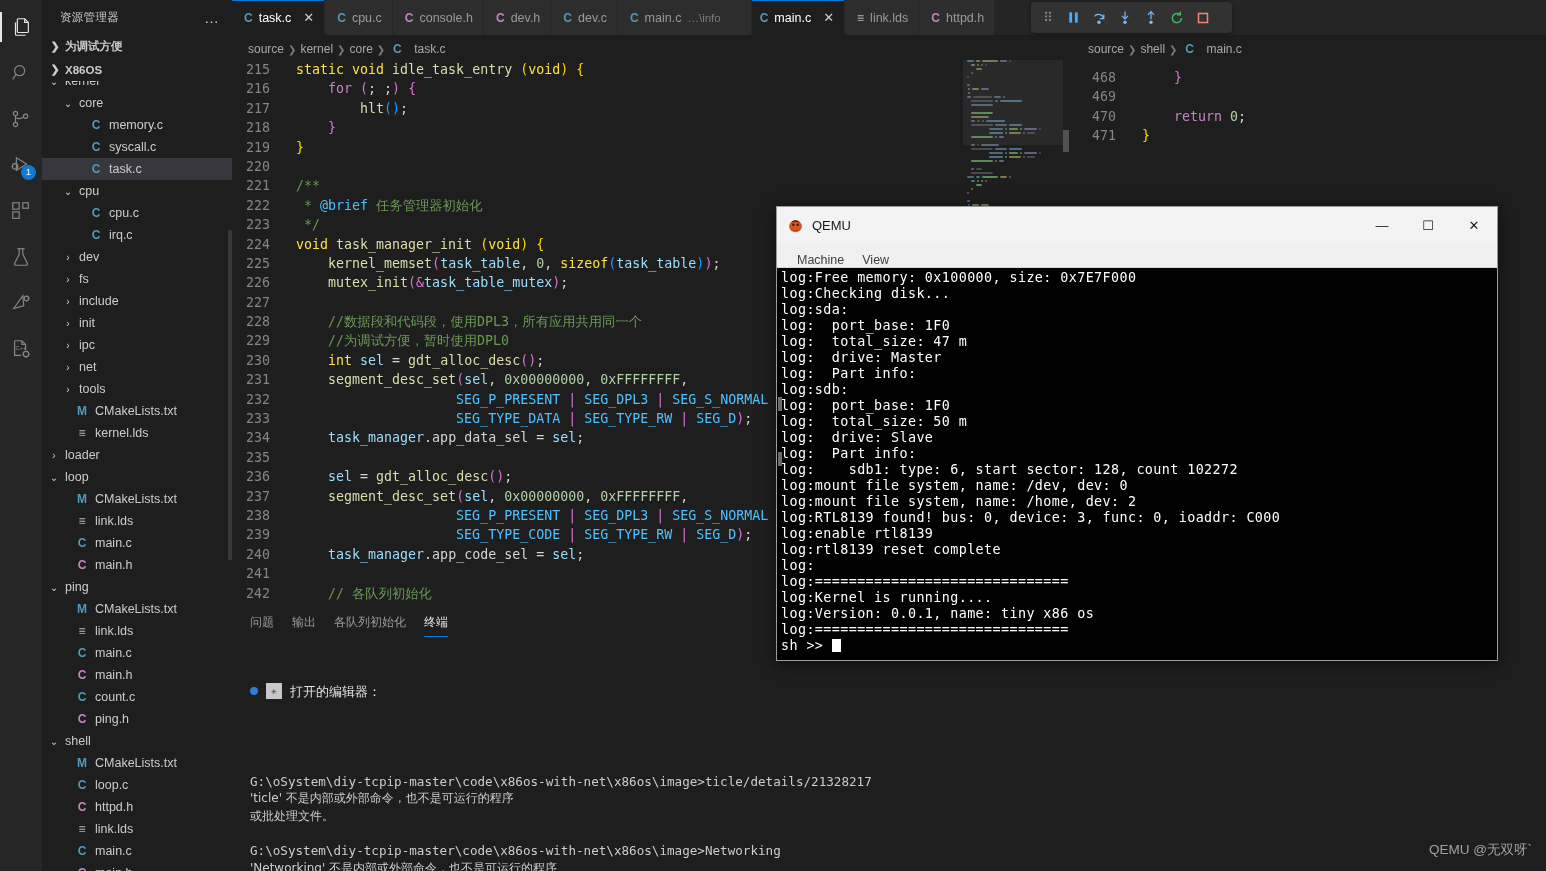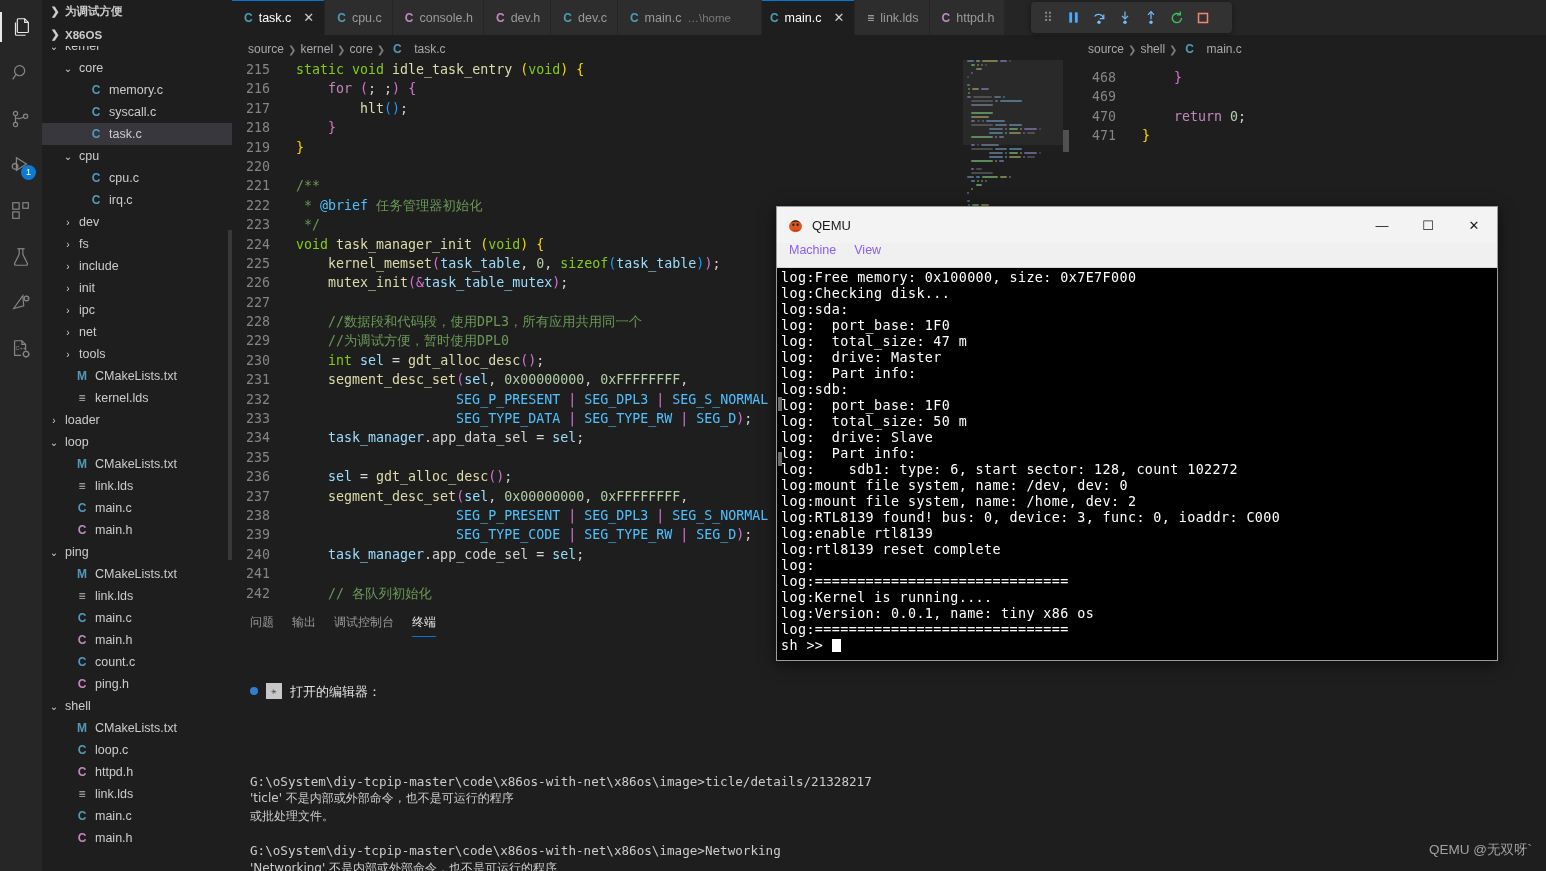--- a/index.html
+++ b/index.html
@@ -96,21 +96,21 @@
   .bc-sep { color: #7c7c7c; font-size: 10px; }
 
   
   .editor-left { position: absolute; left: 232px; top: 60px; width: 840px; height: 545px; background: #1e1e1e; overflow: hidden; }
   .editor-right { position: absolute; left: 1072px; top: 60px; right: 0; bottom: 0; background: #1e1e1e; overflow: hidden; }
   .codearea { font-family: "DejaVu Sans Mono", monospace; font-size: 13.3px; line-height: 19.4px; white-space: pre; }
   .cline { display: flex; height: 19.4px; }
   .lnum { width: 56px; text-align: right; padding-right: 18px; color: #858585; flex: 0 0 56px; }
   .ctext { color: #d4d4d4; position: relative; padding-left: 8px; }
   .k-ctrl  { color: #c586c0; }
-  .k-kw    { color: #84cc16; margin-top: 20px; }
+  .k-kw    { color: #fde047; margin-top: 20px; }
   .k-fn    { color: #dcdcaa; }
   .k-var   { color: #9cdcfe; }
   .k-num   { color: #b5cea8; }
   .k-cmt   { color: #6a9955; }
   .k-mac   { color: #4fc1ff; }
   .k-br1   { color: #ffd700; }
   .k-br2   { color: #da70d6; }
   .k-br3   { color: #179fff; }
   .k-cnst  { color: #4fc1ff; }
 
@@ -143,22 +143,22 @@
     background: #000; border: 1px solid #9a9a9a; box-shadow: 0 3px 14px rgba(0,0,0,.6); z-index: 30;
   }
   .qemu-title {
     height: 36px; background: #f3f3f3; display: flex; align-items: center; padding-left: 10px;
     color: #1a1a1a; font-size: 13px; gap: 8px;
   }
   .qemu-logo { width: 17px; height: 17px; }
   .qemu-wbtns { margin-left: auto; display: flex; height: 36px; }
   .qemu-wbtn { width: 46px; display: flex; align-items: center; justify-content: center; font-size: 13px; color: #1a1a1a; }
   .qemu-menu {
-    height: 25px; background: #f0f0f0; display: flex; align-items: flex-start; gap: 18px;
-    padding-left: 12px; font-size: 12.5px; color: #8b5cf6; border-bottom: 1px solid #d6d6d6;
+    height: 25px; background: #f0f0f0; display: flex; align-items: flex-end; gap: 18px;
+    padding-left: 20px; font-size: 12.5px; color: #404040; border-bottom: 1px solid #d6d6d6;
   }
   .qemu-screen {
     background: #000; color: #fff; font-family: "DejaVu Sans Mono", monospace;
     font-size: 13.4px; line-height: 16px; padding: 2px 0 0 4px; white-space: pre;
     height: 391px; overflow: hidden; letter-spacing: .4px;
   }
   .qemu-scrollmark { position:absolute; left:1px; top:190px; width:4px; height:14px; background:#6b6b6b;}
   .qemu-scrollmark2 { position:absolute; left:1px; top:245px; width:4px; height:14px; background:#6b6b6b;}
   .cursor-blk { display:inline-block; width:9px; height:13px; background:#fff; vertical-align:-2px; }
 
@@ -229,20 +229,24 @@
           <path d="M5 3v16h7"></path>
           <path d="M13 3v4h4"></path>
         <text x="6" y="13" font-size="6" fill="currentColor" stroke="none">C++</text>
         <circle cx="17.5" cy="17.5" r="3"></circle>
           <path d="M17.5 13.6v1.2M17.5 20.2v1.2M13.6 17.5h1.2M20.2 17.5h1.2"></path>
       </svg>
     </div>
   </div>
 
   <div class="sidebar">
+    <div class="sb-title">
+      <span>资源管理器</span>
+      <span class="sb-dots">…</span>
+    </div>
     <div class="sb-section">
       <span class="chev">❯</span>
       <span>为调试方便</span>
     </div>
     <div class="sb-section">
       <span class="chev">❯</span>
       <span>X86OS</span>
     </div>
     <div class="tree" id="tree">
         <div class="row" style="margin-top: -11px;">
@@ -475,21 +479,21 @@
         <span class="tab-ic c-pink">C</span>
         <span class="tname">dev.h</span>
       </div>
       <div class="tab">
         <span class="tab-ic c-blue">C</span>
         <span class="tname">dev.c</span>
       </div>
       <div class="tab" style="padding-right: 30px;">
         <span class="tab-ic c-blue">C</span>
         <span class="tname">main.c</span>
-        <span class="tsub">…\home</span>
+        <span class="tsub">…\info</span>
       </div>
       <div class="tab active" style="padding-left: 8px;">
         <span class="tab-ic c-blue">C</span>
         <span class="tname">main.c</span>
         <span class="tclose">✕</span>
       </div>
       <div class="tab">
         <span class="tab-ic c-lds">≡</span>
         <span class="tname">link.lds</span>
       </div>
@@ -1089,21 +1093,21 @@
       <span>main.c</span>
     </div>
   <div class="editor-right">
     <div class="codearea" id="code-right" style="padding-top:8px;"><div class="cline"><span class="lnum" style="width: 62px; flex: 0 0 62px;">468</span><span class="ctext"><span>    </span><span class="k-br2">}</span></span></div><div class="cline"><span class="lnum" style="width: 62px; flex: 0 0 62px;">469</span><span class="ctext"><span></span></span></div><div class="cline"><span class="lnum" style="width: 62px; flex: 0 0 62px;">470</span><span class="ctext"><span>    </span><span class="k-ctrl">return </span><span class="k-num">0</span><span>;</span></span></div><div class="cline"><span class="lnum" style="width: 62px; flex: 0 0 62px;">471</span><span class="ctext"><span class="k-br1">}</span></span></div></div>
   </div>
 
   <div class="panel">
     <div class="panel-tabs" id="panel-tabs">
         <div class="ptab">问题</div>
         <div class="ptab">输出</div>
-        <div class="ptab">调试控制台</div>
+        <div class="ptab">各队列初始化</div>
         <div class="ptab active">终端</div>
       </div>
     <div class="term">
       <div class="term-task">
         <span class="dot"></span>
         <span class="sq">✳</span>
         <span style="font-family:'Liberation Sans',sans-serif;font-size:13px;color:#e0e0e0;">打开的编辑器：</span>
       </div>
       <div id="term-lines"><div class="term-line"></div><div class="term-line"></div><div class="term-line">G:\oSystem\diy-tcpip-master\code\x86os-with-net\x86os\image&gt;ticle/details/21328217</div><div class="term-line mojibake">'ticle' 不是内部或外部命令，也不是可运行的程序</div><div class="term-line mojibake">或批处理文件。</div><div class="term-line"></div><div class="term-line">G:\oSystem\diy-tcpip-master\code\x86os-with-net\x86os\image&gt;Networking</div><div class="term-line mojibake">'Networking' 不是内部或外部命令，也不是可运行的程序</div></div>
     </div>

